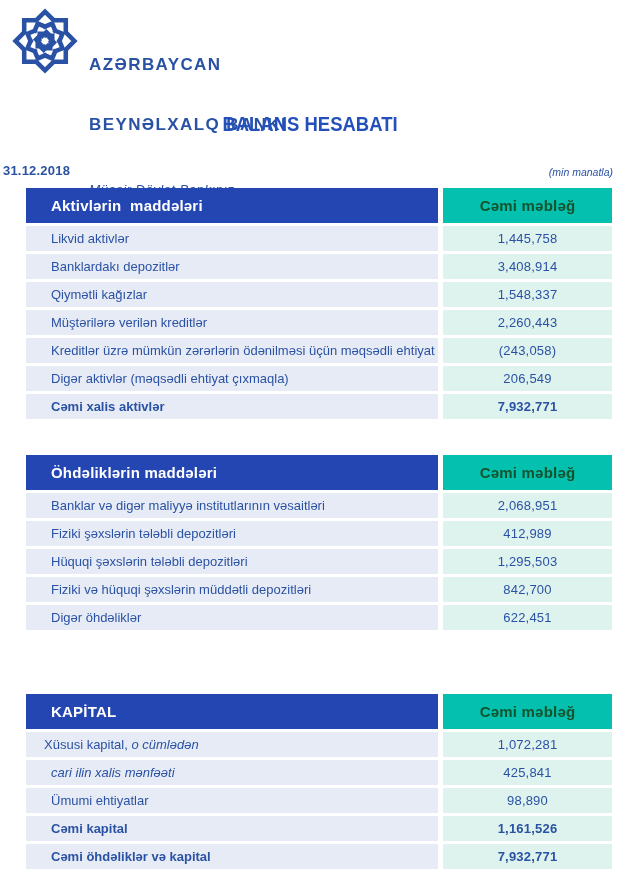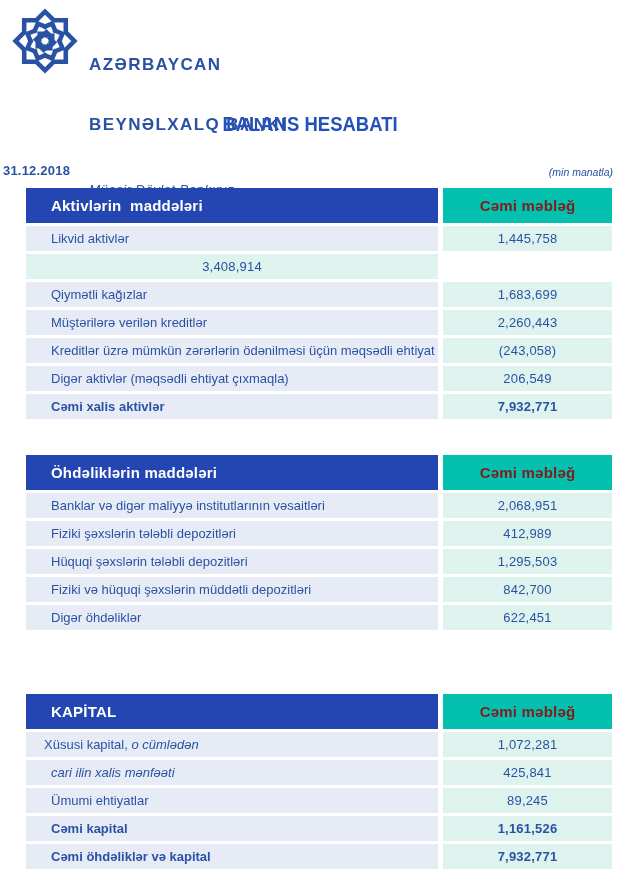--- a/index.html
+++ b/index.html
@@ -25,21 +25,21 @@
   .meta .unit{font-style:italic;font-size:10.5px;}
 
   
   main{margin:10px 8px 0;}
   .table{margin-bottom:36px;}
   .table:last-child{margin-bottom:0;}
   .thead,.row{display:grid;grid-template-columns:1fr 169px;column-gap:5px;margin-left:18px;}
   .thead{height:35px;margin-bottom:3px;}
   .th-label{background:var(--header-blue,#2346b2);color:#fff;font-size:15px;font-weight:bold;
             display:flex;align-items:center;padding-left:25px;white-space:pre;letter-spacing:0.2px;}
-  .th-amount{background:var(--teal,#04c0af);color:#7f1d1d;font-size:15px;font-weight:bold;
+  .th-amount{background:var(--teal,#04c0af);color:#14532d;font-size:15px;font-weight:bold;
              display:flex;align-items:center;justify-content:center;letter-spacing:0.2px;}
   .row{height:25px;margin-bottom:3px;}
   .row:last-child{margin-bottom:0;}
   .cell{display:flex;align-items:center;font-size:13px;color:var(--brand-blue,#2a52a4);}
   .cell.label{background:var(--row-label-bg,#e7ebf5);padding-left:25px;white-space:pre;}
   .cell.value{background:var(--row-value-bg,#def2ee);justify-content:center;letter-spacing:0.2px;}
   .row.total .cell{font-weight:bold;}
   .cell .it{font-style:italic;}
   .cell.indent{padding-left:18px;}
 </style>
@@ -106,25 +106,26 @@
       <section class="table">
         <div class="thead">
           <div class="th-label">Aktivlərin  maddələri</div>
           <div class="th-amount">Cəmi məbləğ</div>
         </div>
         <div class="row">
           <div class="cell label"><span>Likvid aktivlər</span></div>
           <div class="cell value">1,445,758</div>
         </div>
         <div class="row">
+          <div class="cell label"><span>Banklardakı depozitlər</span></div>
           <div class="cell value">3,408,914</div>
         </div>
         <div class="row">
           <div class="cell label"><span>Qiymətli kağızlar</span></div>
-          <div class="cell value">1,683,699</div>
+          <div class="cell value">1,548,337</div>
         </div>
         <div class="row">
           <div class="cell label"><span>Müştərilərə verilən kreditlər</span></div>
           <div class="cell value">2,260,443</div>
         </div>
         <div class="row">
           <div class="cell label"><span>Kreditlər üzrə mümkün zərərlərin ödənilməsi üçün məqsədli ehtiyat</span></div>
           <div class="cell value">(243,058)</div>
         </div>
         <div class="row">
@@ -172,21 +173,21 @@
         <div class="row">
           <div class="cell label indent"><span>Xüsusi kapital,</span><span class="it"> o cümlədən</span></div>
           <div class="cell value">1,072,281</div>
         </div>
         <div class="row">
           <div class="cell label"><span class="it">cari ilin xalis mənfəəti</span></div>
           <div class="cell value">425,841</div>
         </div>
         <div class="row">
           <div class="cell label"><span>Ümumi ehtiyatlar</span></div>
-          <div class="cell value">89,245</div>
+          <div class="cell value">98,890</div>
         </div>
         <div class="row total">
           <div class="cell label"><span>Cəmi kapital</span></div>
           <div class="cell value">1,161,526</div>
         </div>
         <div class="row total">
           <div class="cell label"><span>Cəmi öhdəliklər və kapital</span></div>
           <div class="cell value">7,932,771</div>
         </div>
       </section>

